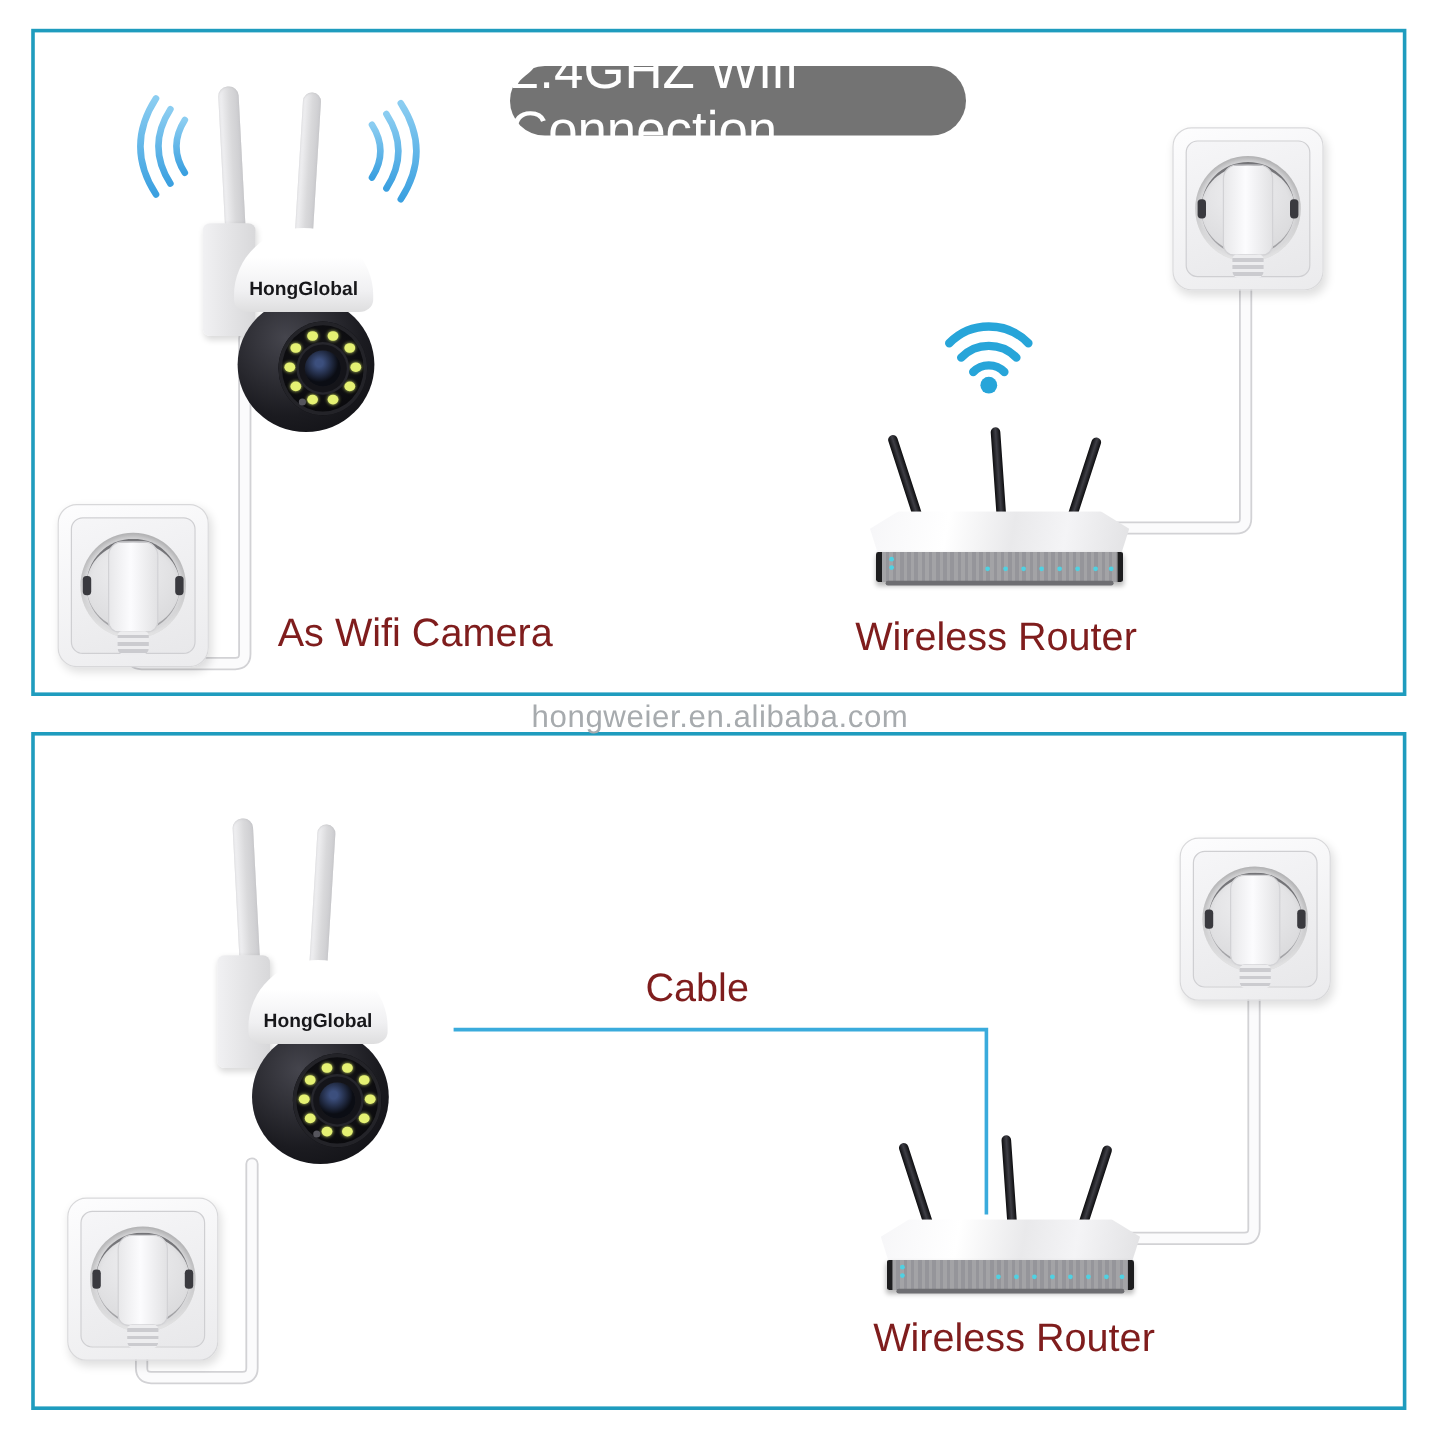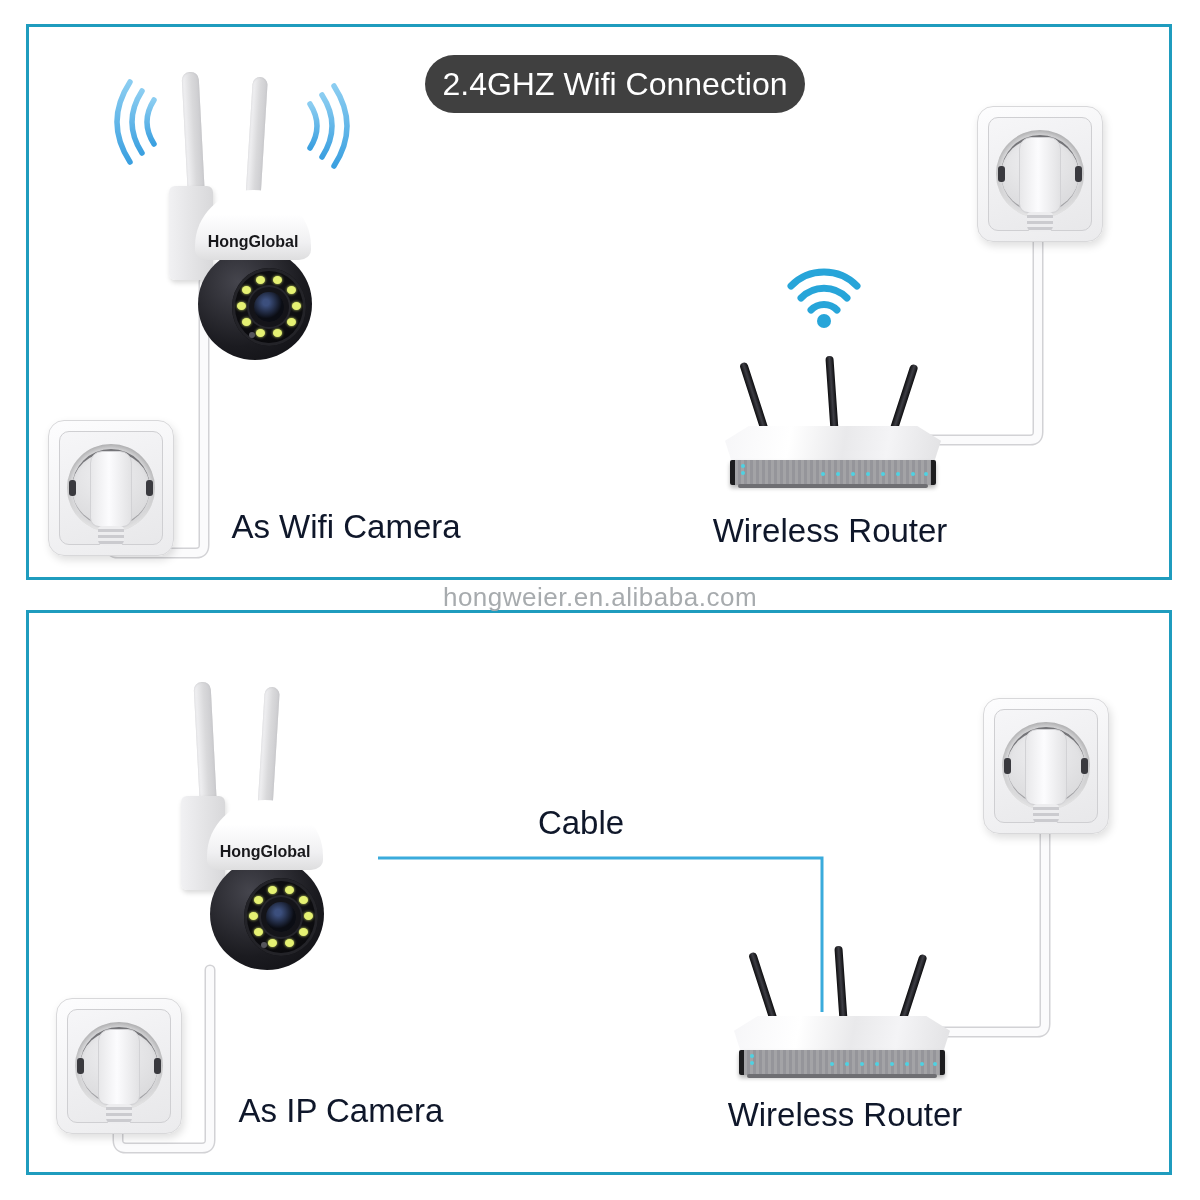--- a/index.html
+++ b/index.html
@@ -4,29 +4,29 @@
 <style>
   html,body{margin:0;padding:0;background:#fff;}
   .page{position:relative;width:1200px;height:1200px;background:#fff;overflow:hidden;
         font-family:"Liberation Sans","DejaVu Sans",sans-serif;color:#1d1d1f;}
 
   
   .panel{position:absolute;border:3px solid #1f9cbe;background:#fff;box-sizing:border-box;z-index:0;}
   .panel1{left:26px;top:24px;width:1146px;height:556px;}
   .panel2{left:26px;top:610px;width:1146px;height:565px;}
 
-  .banner{position:absolute;background:#404040;color:#fff;border-radius:32px;
-          display:flex;align-items:center;justify-content:center;font-size:32px;z-index:3;}
+  .banner{position:absolute;background:#737373;color:#fff;border-radius:32px;
+          display:flex;align-items:center;justify-content:center;font-size:44px;z-index:3;}
   .banner1{left:425px;top:55px;width:380px;height:58px;}
   .banner2{left:398px;top:643px;width:470px;height:62px;}
 
   .watermark{position:absolute;left:0;top:582px;width:1200px;text-align:center;
              font-size:26px;color:#a7abae;z-index:2;letter-spacing:.5px;}
 
-  .caption{position:absolute;font-size:33px;color:#0f172a;text-align:center;width:320px;z-index:3;}
+  .caption{position:absolute;font-size:33px;color:#7f1d1d;text-align:center;width:320px;z-index:3;}
 
   
   .wires{position:absolute;left:0;top:0;z-index:1;}
   .cord-outer{fill:none;stroke:#d2d2d5;stroke-width:11;stroke-linecap:round;}
   .cord-inner{fill:none;stroke:#fbfbfc;stroke-width:8;stroke-linecap:round;}
   .cyanline{fill:none;stroke:#3aabdc;stroke-width:3;}
 
   
   .camera{position:absolute;width:240px;height:292px;z-index:2;}
   .cam-antenna{position:absolute;background:linear-gradient(90deg,#f4f4f6,#d9d9db 55%,#cccccf);
@@ -290,16 +290,15 @@
   <div class="outlet" style="left:983px;top:698px">
     <div class="outlet-inner">
       <div class="outlet-circle">
         <span class="outlet-notch n1"></span>
         <span class="outlet-notch n2"></span>
       </div>
     </div>
     <div class="plug"></div>
   </div>
 
-  <div class="caption" style="left:181px;top:1092px">As IP Camera</div>
   <div class="caption" style="left:685px;top:1096px">Wireless Router</div>
 
 </div>
 
 </body></html>

